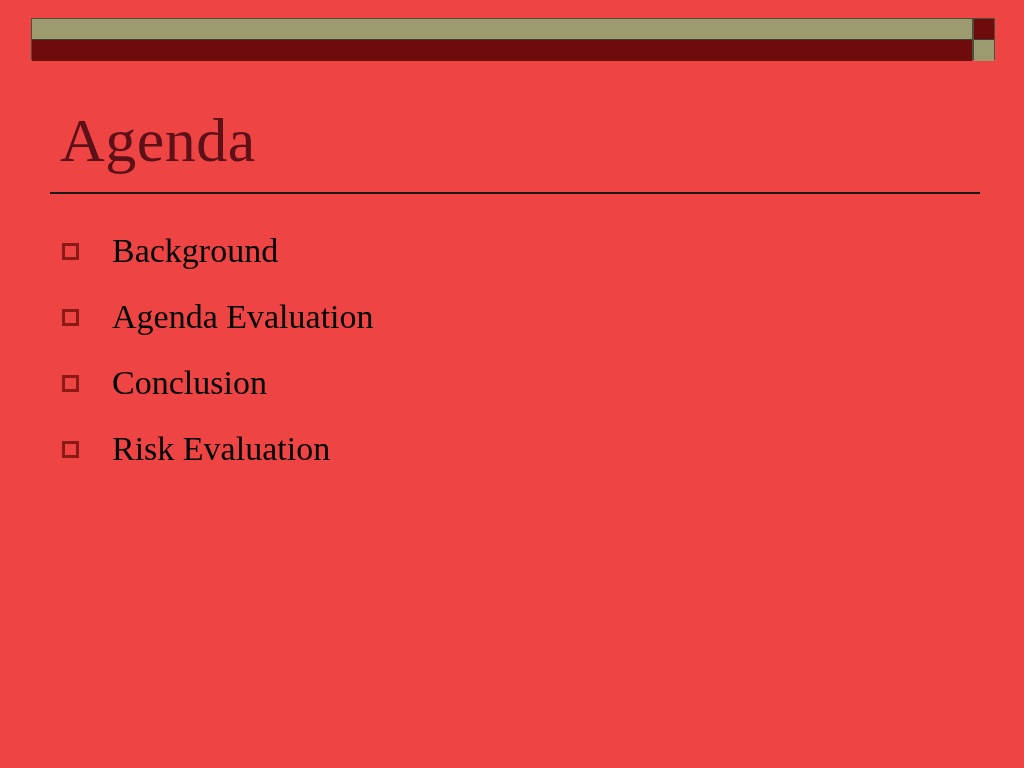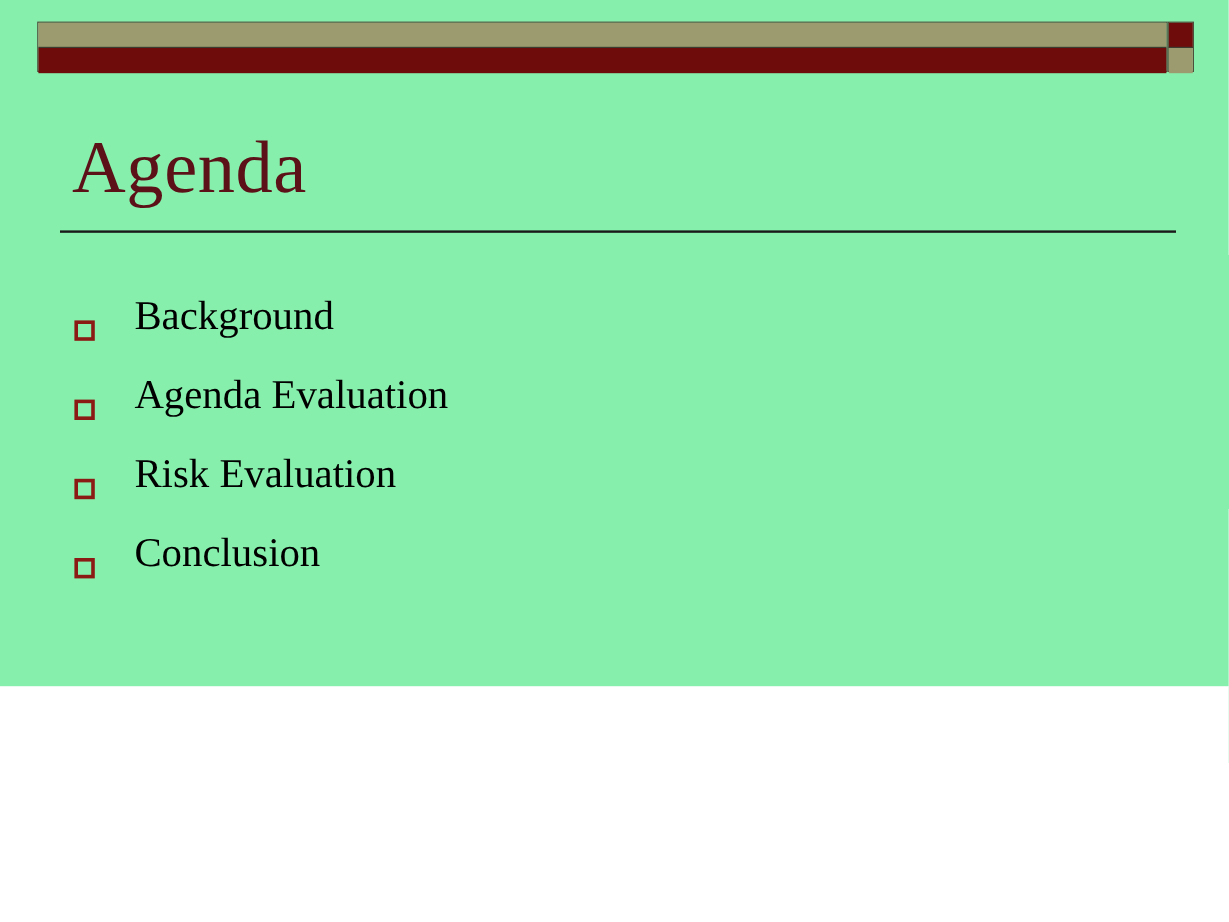--- a/index.html
+++ b/index.html
@@ -8,22 +8,22 @@
     padding: 0;
     background: #ffffff;
   }
   body {
     font-family: "Liberation Serif", "DejaVu Serif", serif;
   }
 
   #slide {
     position: relative;
     width: 1024px;
-    height: 572px;
-    background: #86efac;
+    height: 768px;
+    background: #ef4444;
     overflow: hidden;
   }
 
   
   .deco-bar {
     position: absolute;
     left: 31px;
     top: 18px;
     width: 964px;
     height: 42px;
@@ -111,21 +111,21 @@
     position: absolute;
     left: 62px;
     top: 218px;
     width: 930px;
     list-style: none;
     margin: 0;
     padding: 0;
   }
   .bullet-item {
     display: flex;
-    align-items: flex-end;
+    align-items: center;
     height: 66px;
   }
   .bullet-marker {
     flex: 0 0 auto;
     width: 17px;
     height: 17px;
     box-sizing: border-box;
     border: 3px solid #8c1a14;
     background: transparent;
     margin-right: 33px;
@@ -166,23 +166,23 @@
     </li>
 
 
     <li class="bullet-item">
       <span class="bullet-marker"></span>
       <span class="bullet-text">Agenda Evaluation</span>
     </li>
 
     <li class="bullet-item">
       <span class="bullet-marker"></span>
-      <span class="bullet-text">Risk Evaluation</span>
+      <span class="bullet-text">Conclusion</span>
     </li>
 
     <li class="bullet-item">
       <span class="bullet-marker"></span>
-      <span class="bullet-text">Conclusion</span>
+      <span class="bullet-text">Risk Evaluation</span>
     </li>
 
   </ul>
 
 </div>
 
 </body></html>

